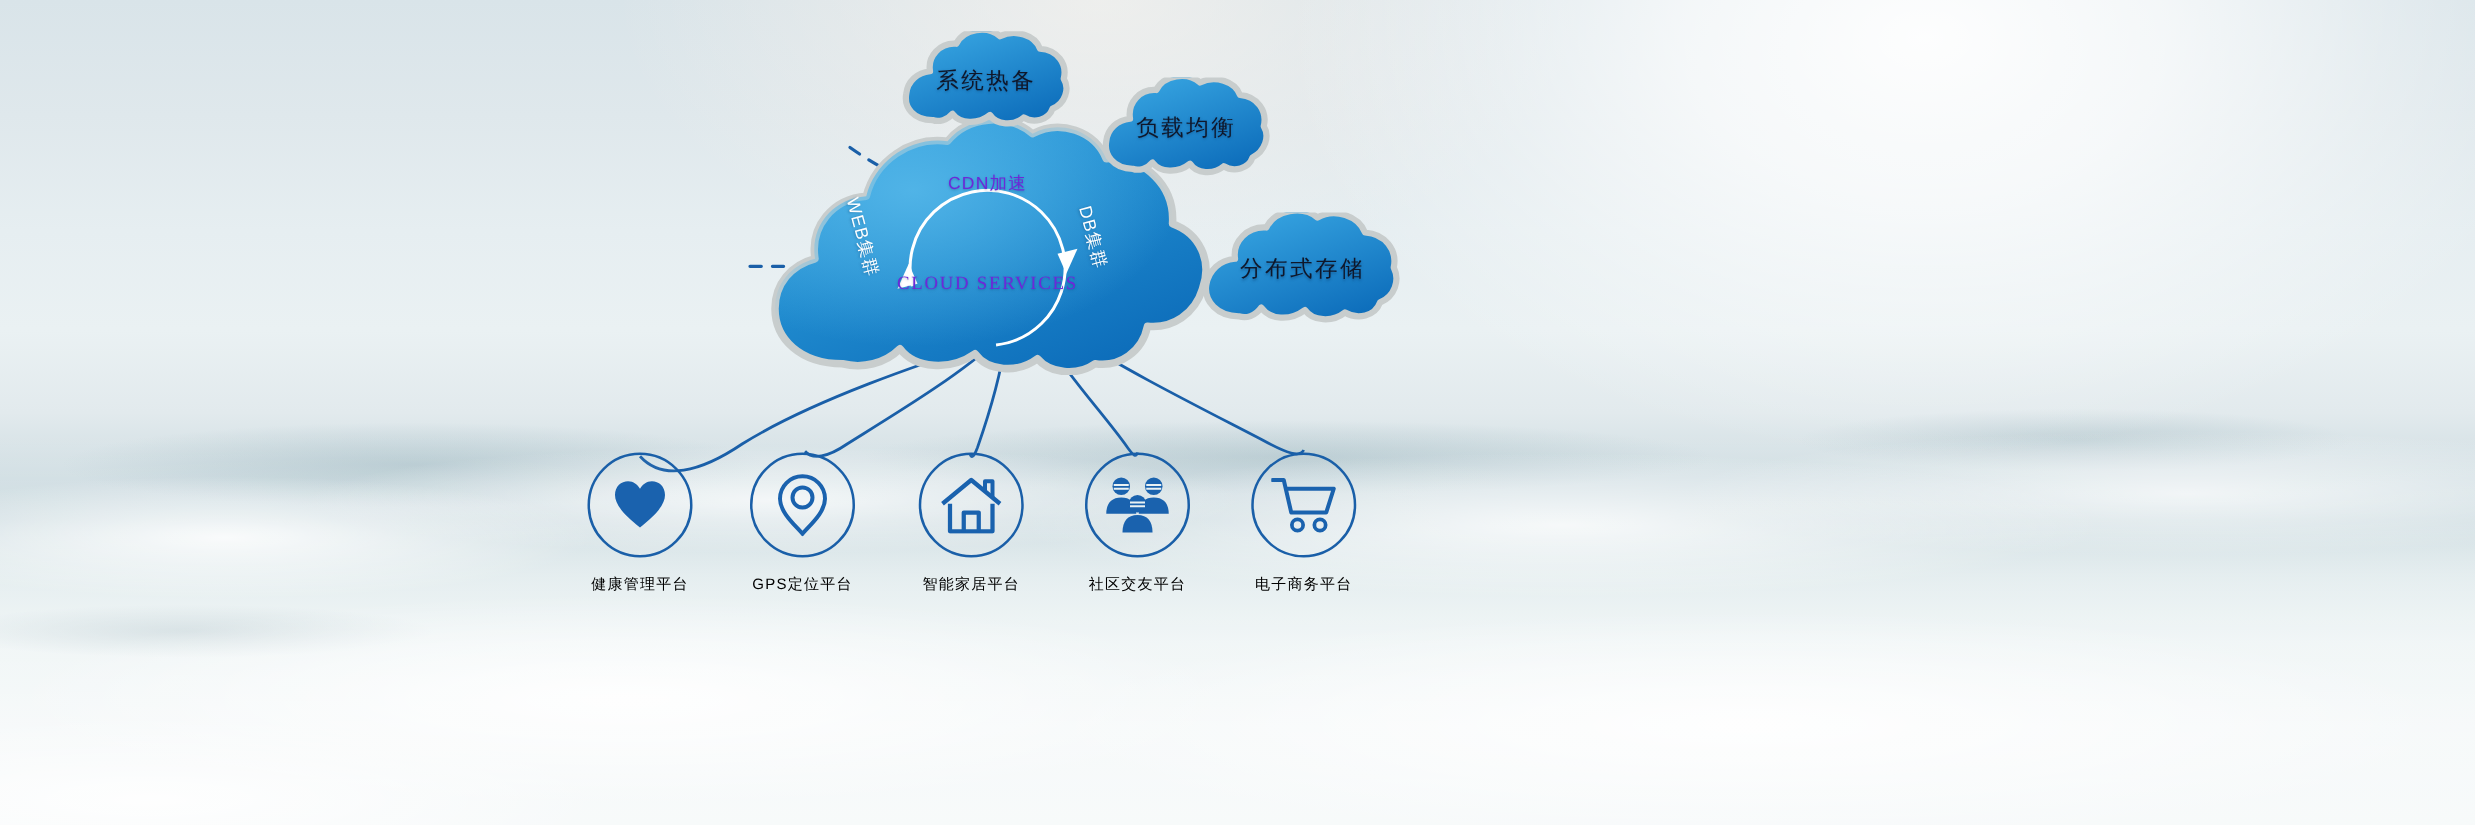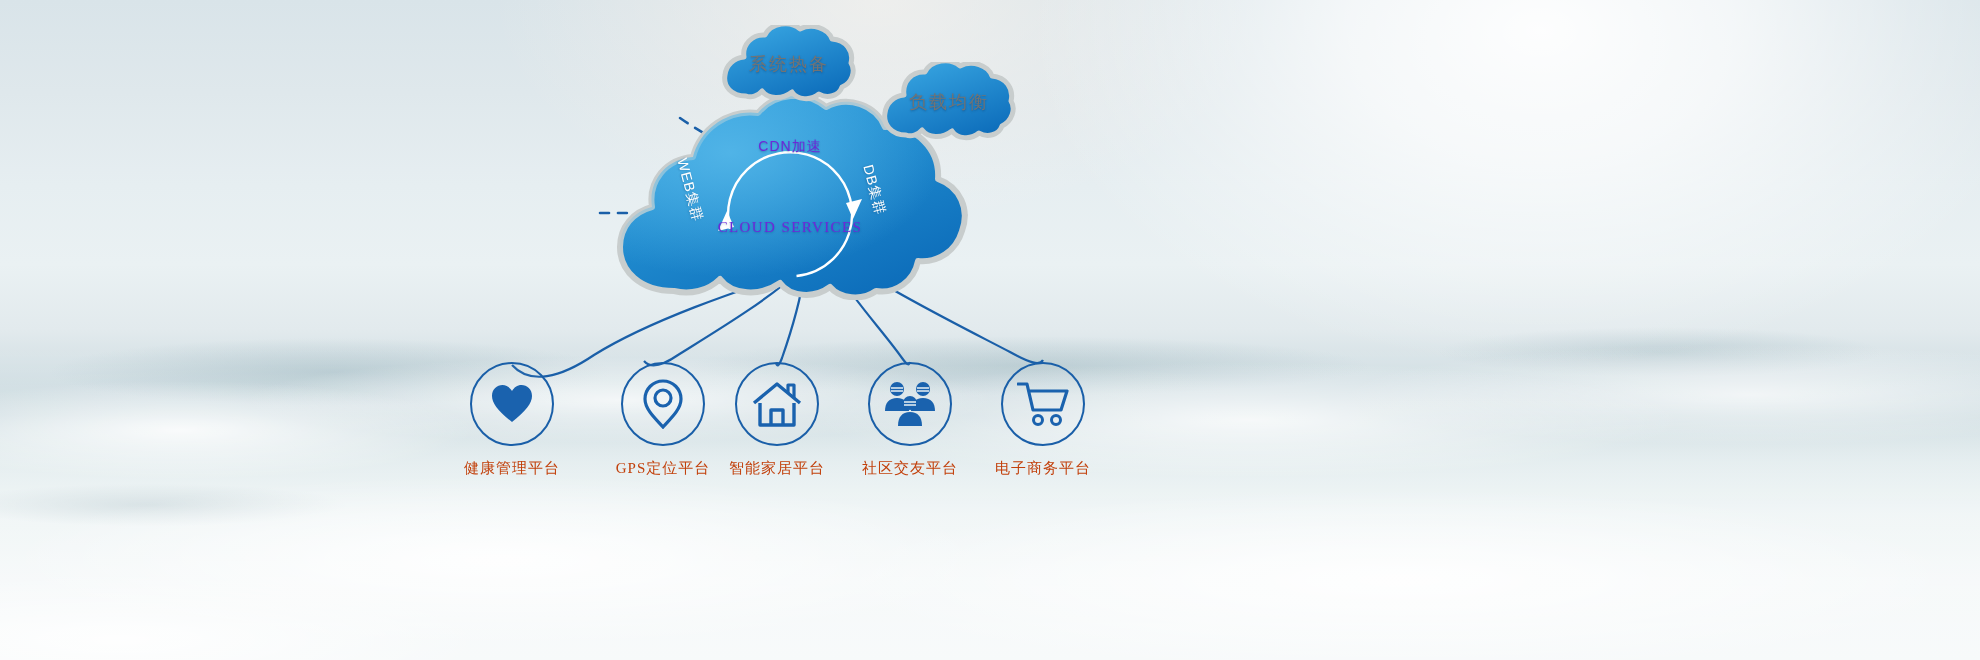--- a/index.html
+++ b/index.html
@@ -72,21 +72,21 @@
   
   .cloud {
     position: absolute;
     display: flex;
     align-items: center;
     justify-content: center;
   }
   .cloud .cloud-svg { position: absolute; inset: 0; width: 100%; height: 100%; }
   .cloud .cloud-label {
     position: relative;
-    color: #737373;
+    color: #0f172a;
     font-size: 19px;
     letter-spacing: 2px;
     text-shadow: 0 1px 2px rgba(10,60,110,0.45);
     white-space: nowrap;
     z-index: 3;
   }
 
   
   #central-cloud { position: absolute; left: 600px; top: 95px; width: 380px; height: 205px; }
   #central-cloud .cloud-svg { position:absolute; inset:0; width:100%; height:100%; }
@@ -135,22 +135,22 @@
   .node-circle {
     width: 84px; height: 84px;
     margin: 0 auto;
     border: 2.5px solid #1a5fa8;
     border-radius: 50%;
     display: flex; align-items: center; justify-content: center;
     background: rgba(255,255,255,0.04);
   }
   .node-label {
     margin-top: 13px;
-    font-size: 15px;
-    color: #c2410c;
+    font-size: 12px;
+    color: #000000;
     letter-spacing: 1px;
     white-space: nowrap;
   }
 </style>
 </head>
 <body>
 
 <div id="stage">
 
   <div class="bg-layer bg-sky"></div>
@@ -266,31 +266,46 @@
       </defs>
       <path d="M28,73 C13,73 5,62 7,51 C8,41 16,34 26,33 C24,20 34,9 47,10
                C53,-2 72,-5 82,4 C94,-2 110,3 114,14 C128,15 136,27 133,39
                C138,47 134,59 124,64 C121,73 109,76 101,71
                C93,78 79,77 74,69 C64,77 50,76 44,68 C40,73 33,75 28,73 Z" fill="url(#fg3)" stroke="#c8cdcd" stroke-width="5" stroke-linejoin="round"></path>
     </svg>
     <span class="cloud-label" style="font-size:18px;">负载均衡</span>
   </div>
 
 
+  <div class="cloud" style="left:958px; top:170px; width:168px; height:90px;">
+    <svg class="cloud-svg" viewBox="0 0 168 90" preserveAspectRatio="none">
+      <defs>
+        <linearGradient id="fg5" x1="0.2" y1="0" x2="0.8" y2="1">
+          <stop offset="0%" stop-color="#38a6e2"></stop>
+            <stop offset="100%" stop-color="#0c6cba"></stop>
+        </linearGradient>
+      </defs>
+      <path d="M33,83 C16,83 5,71 7,58 C9,46 18,38 30,37 C28,23 40,11 55,12
+               C62,-2 84,-6 96,4 C110,-4 129,3 134,16 C150,17 160,30 157,44
+               C162,54 158,67 146,72 C142,83 128,86 118,80
+               C108,88 92,87 86,78 C74,87 58,86 51,76 C46,83 39,85 33,83 Z" fill="url(#fg5)" stroke="#c8cdcd" stroke-width="5" stroke-linejoin="round"></path>
+    </svg>
+    <span class="cloud-label" style="font-size:18px;">分布式存储</span>
+  </div>
 
   <div class="node" style="left:447px; top:362px;">
     <div class="node-circle">
       <svg width="44" height="40" viewBox="0 0 44 40">
         <path d="M22,38 C8,27 2,19 2,12 C2,5 7,1 12.5,1 C16.8,1 20,3.6 22,7 C24,3.6 27.2,1 31.5,1 C37,1 42,5 42,12 C42,19 36,27 22,38 Z" fill="#1a62ae"></path>
       </svg>
     </div>
     <div class="node-label">健康管理平台</div>
   </div>
 
-  <div class="node" style="left:598px; top:362px;font-family:Liberation Serif, serif;">
+  <div class="node" style="left:577px; top:362px;">
     <div class="node-circle">
       <svg width="40" height="50" viewBox="0 0 40 50">
         <path d="M20,2 C10,2 2,10 2,20 C2,31 14,41 20,48 C26,41 38,31 38,20 C38,10 30,2 20,2 Z" fill="none" stroke="#1a62ae" stroke-width="3.2"></path>
         <circle cx="20" cy="19" r="8" fill="none" stroke="#1a62ae" stroke-width="3.2"></circle>
       </svg>
     </div>
     <div class="node-label">GPS定位平台</div>
   </div>
 
   <div class="node" style="left:712px; top:362px;">

